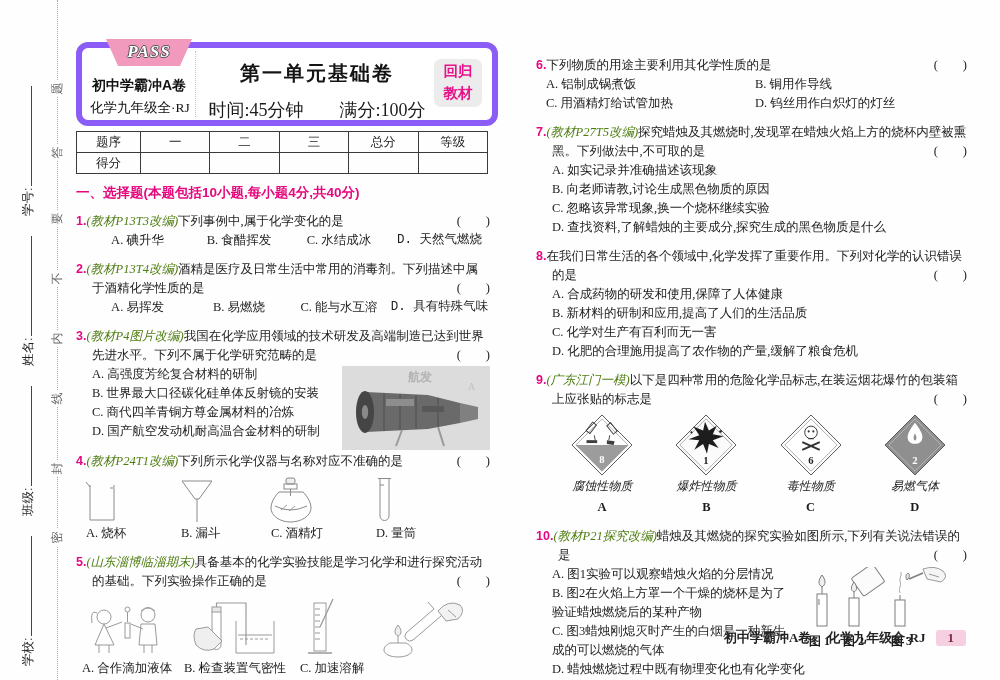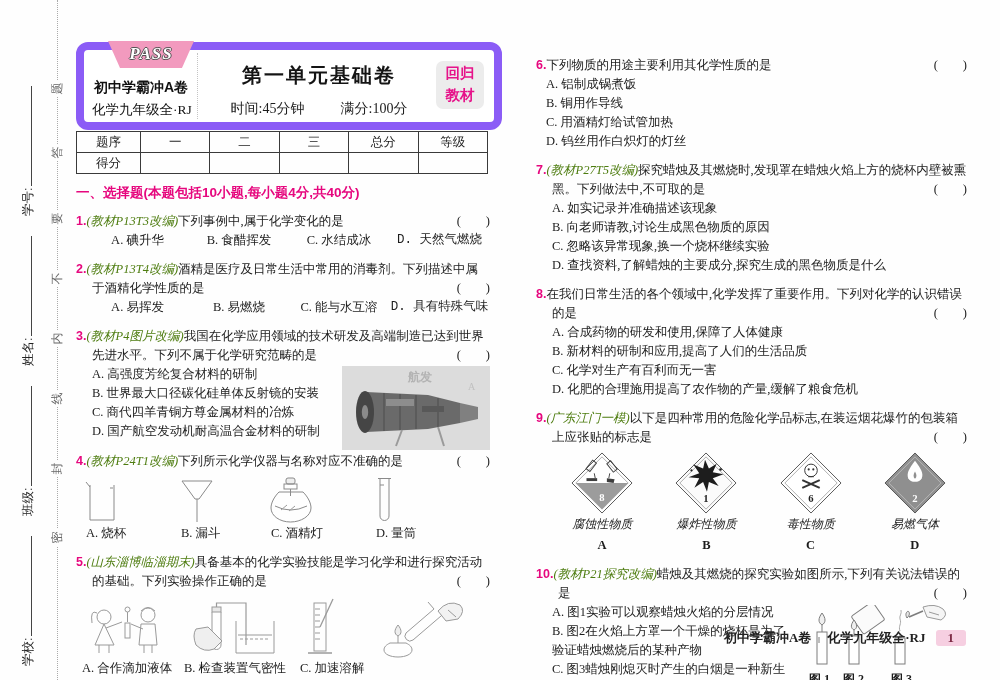--- a/index.html
+++ b/index.html
@@ -8,31 +8,31 @@
 
   
   .seal-dotline{position:absolute;left:57px;top:0;height:680px;border-left:1px dotted #aaa;}
   .seal-char{position:absolute;left:49px;width:17px;height:17px;text-align:center;line-height:17px;
              font-size:12px;color:#666;background:#fefefe;transform:rotate(-90deg);}
   .mfield{position:absolute;width:160px;height:18px;transform:rotate(-90deg);white-space:nowrap;
           font-family:"Liberation Sans","DejaVu Sans",sans-serif;font-size:12.5px;color:#222;}
   .mfield .mline{display:inline-block;width:100px;border-bottom:1px solid #444;height:13px;margin-left:2px;}
 
   
-  .hdr{position:absolute;left:76px;top:42px;width:410px;height:72px;border:8px solid #8b5cf6;border-radius:12px;background:#fff;}
+  .hdr{position:absolute;left:76px;top:42px;width:410px;height:72px;border:6px solid #8b5cf6;border-radius:12px;background:#fff;}
   .pass{position:absolute;left:24px;top:-9px;width:86px;height:27px;background:#f29abe;
         clip-path:polygon(0 0,100% 0,86% 100%,14% 100%);text-align:center;line-height:26px;
         font-family:"Liberation Serif",serif;font-weight:bold;font-style:italic;font-size:17px;color:#fff;
         letter-spacing:1px;text-shadow:-1px 0 #555,1px 0 #555,0 -1px #555,0 1px #555;}
   .series{position:absolute;left:10px;top:29px;font-family:"Liberation Sans",sans-serif;font-weight:bold;font-size:14px;color:#111;}
   .subject{position:absolute;left:8px;top:51px;font-size:13.5px;color:#111;}
   .hdr-vsep{position:absolute;left:113px;top:3px;bottom:3px;border-left:1px dotted #c4c4c4;}
   .ptitle{position:absolute;left:116px;top:12px;width:238px;text-align:center;
           font-family:"Liberation Sans",sans-serif;font-weight:bold;font-size:20px;letter-spacing:2px;color:#141414;}
-  .pmeta{position:absolute;left:116px;top:50px;width:238px;display:flex;justify-content:center;gap:36px;font-size:14px;}
+  .pmeta{position:absolute;left:116px;top:50px;width:238px;display:flex;justify-content:center;gap:36px;font-size:18px;}
   .badge{position:absolute;right:10px;top:11px;width:48px;height:48px;background:#ececec;border-radius:7px;
          text-align:center;font-family:"Liberation Sans",sans-serif;font-weight:bold;font-size:14.5px;
          color:#e6138a;line-height:22px;padding-top:1px;box-sizing:border-box;}
 
   
   .stable{position:absolute;left:76px;top:131px;width:412px;border-collapse:collapse;table-layout:fixed;}
   .stable td{border:1px solid #3a3a3a;height:20px;text-align:center;font-size:12.5px;color:#222;padding:0;}
 
   
   .col-left{position:absolute;left:76px;top:184px;width:414px;}
@@ -44,21 +44,21 @@
   .qstem.ind10{text-indent:-22px;padding-left:22px;}
   .qnum{color:#e6077e;font-family:"Liberation Sans",sans-serif;font-weight:bold;}
   .qsrc{color:#4d7c0f;font-style:italic;}
   .brk{float:right;color:#222;}
   .opt-list>div{padding-left:16px;}
   .opt-row4{display:flex;padding-left:10px;text-align:center;}
   .opt-row4 span:nth-child(1){width:103px;}
   .opt-row4 span:nth-child(2){width:100px;}
   .opt-row4 span:nth-child(3){width:100px;}
   .opt-row4 span:nth-child(4){flex:1;font-family:Liberation Mono, monospace;}
-  .opt-2col{display:flex;padding-left:10px;flex-direction:column;}
+  .opt-2col{display:flex;padding-left:10px;}
   .opt-2col span:first-child{width:209px;}
 
   .q3-img{float:right;width:148px;height:84px;margin:1px 0 2px 6px;}
   .equip-row{display:flex;padding-left:8px;align-items:flex-end;height:50px;margin-top:3px;}
   .equip-row .cell,.equip-lbl span{display:block;}
   .equip-row .c1,.equip-lbl .c1{width:95px;}
   .equip-row .c2,.equip-lbl .c2{width:90px;}
   .equip-row .c3,.equip-lbl .c3{width:105px;}
   .equip-row .c4,.equip-lbl .c4{flex:1;}
   .equip-lbl{display:flex;padding-left:10px;}

